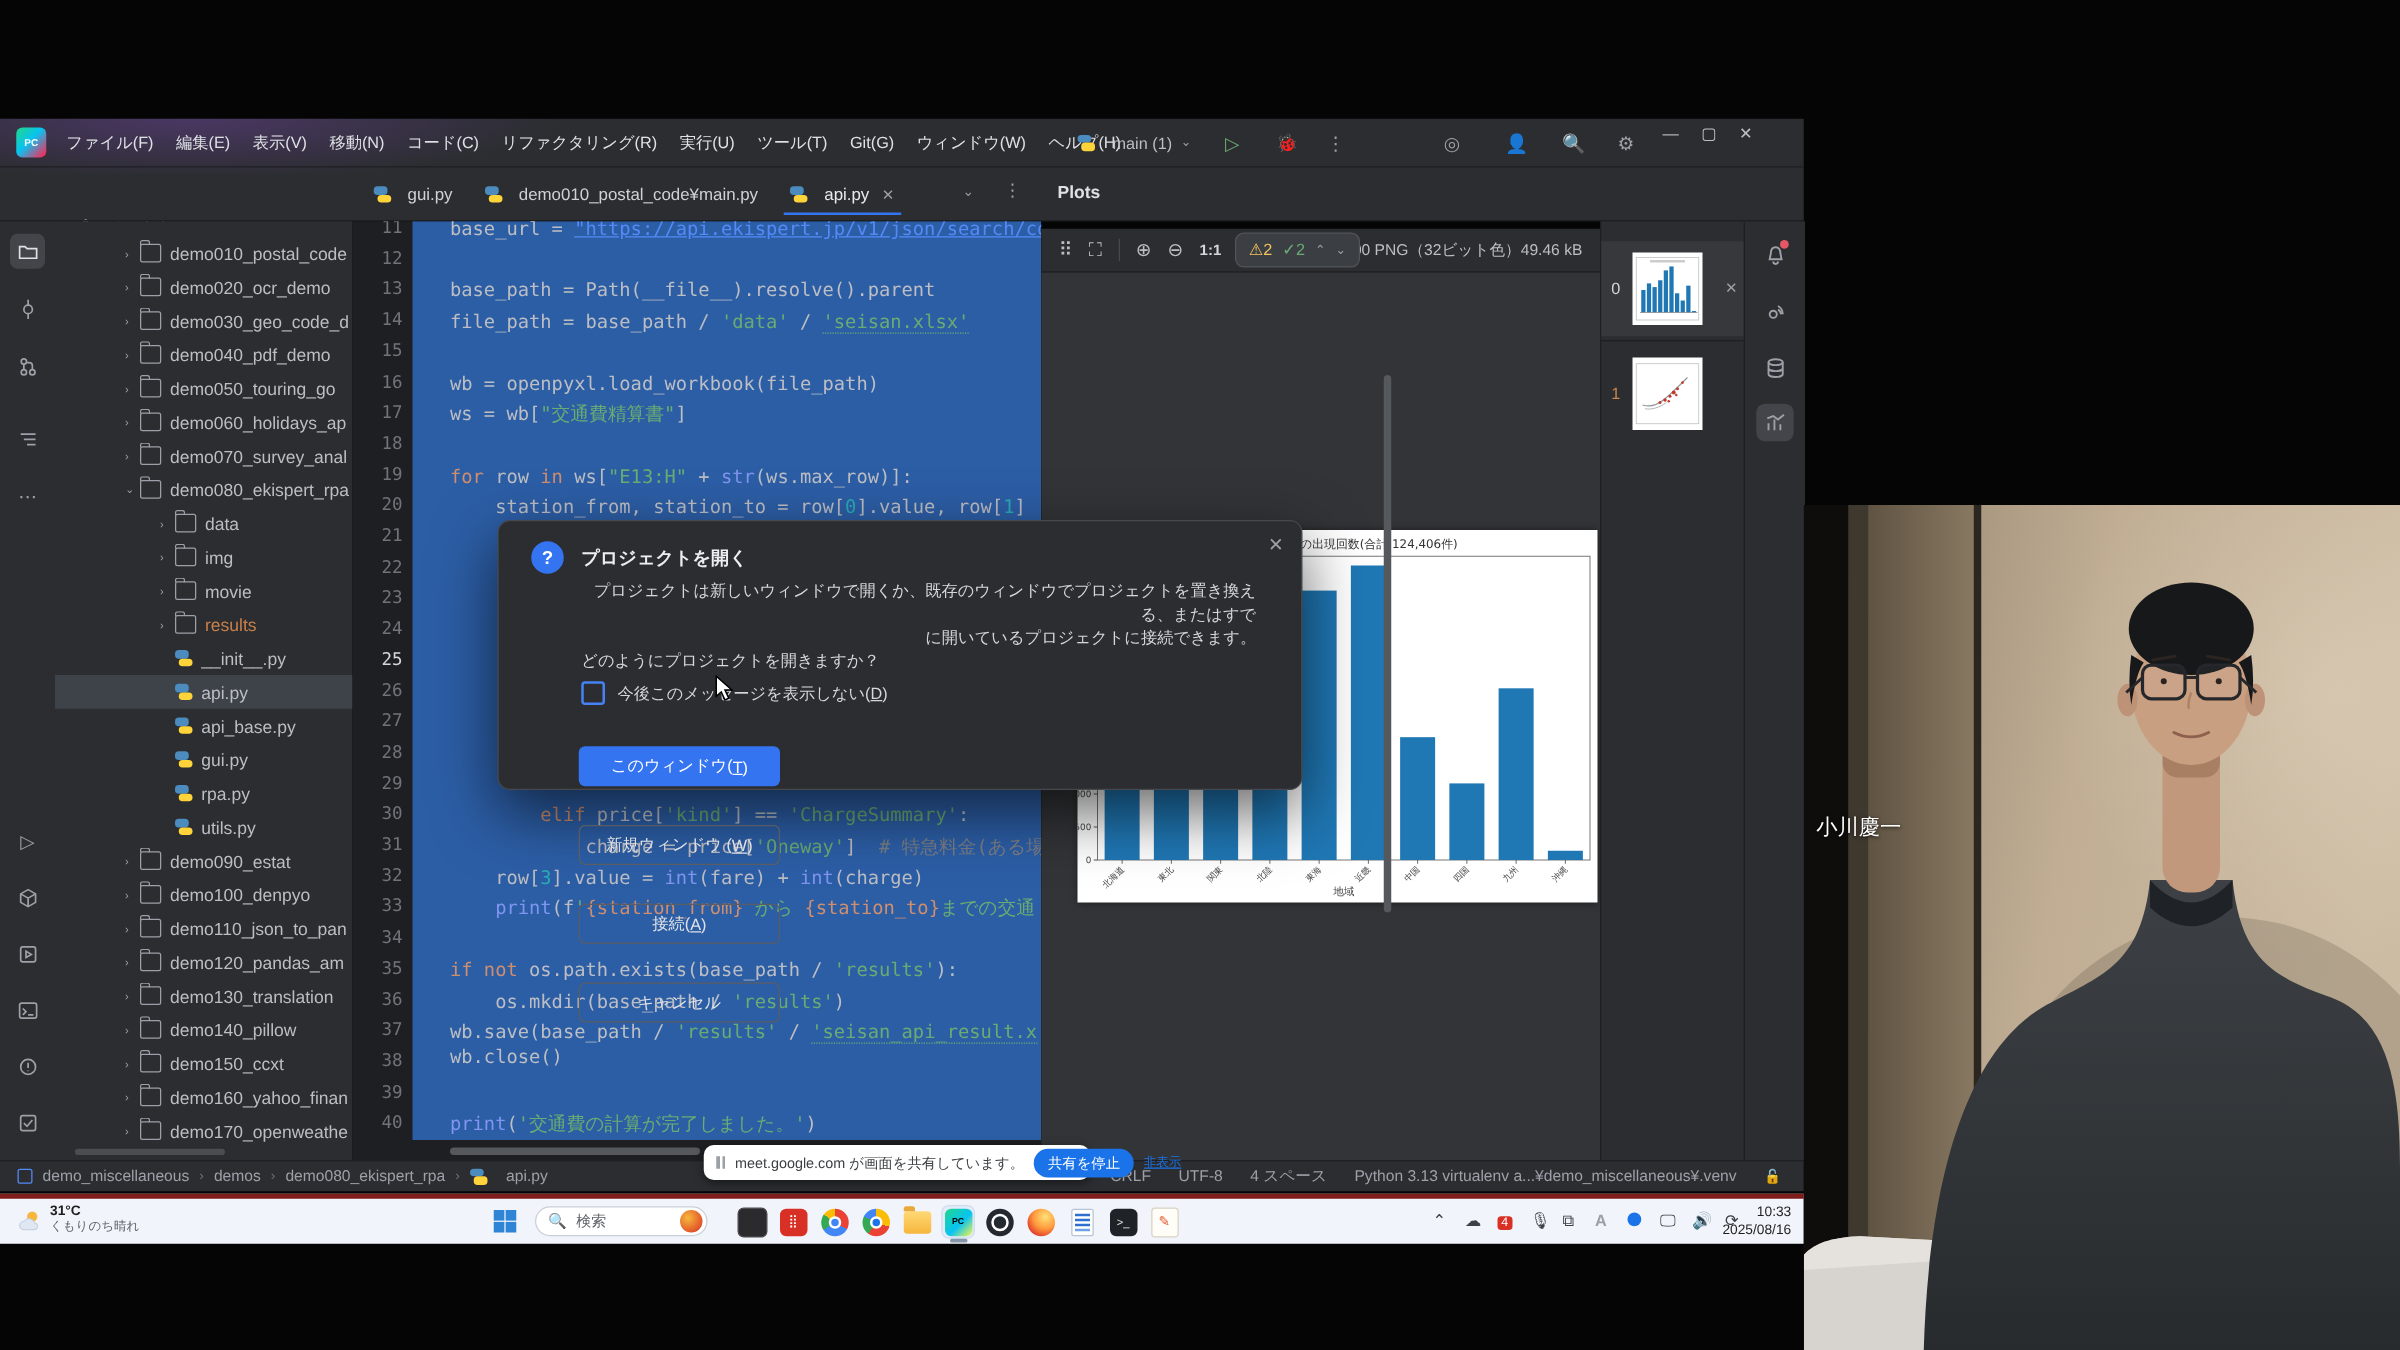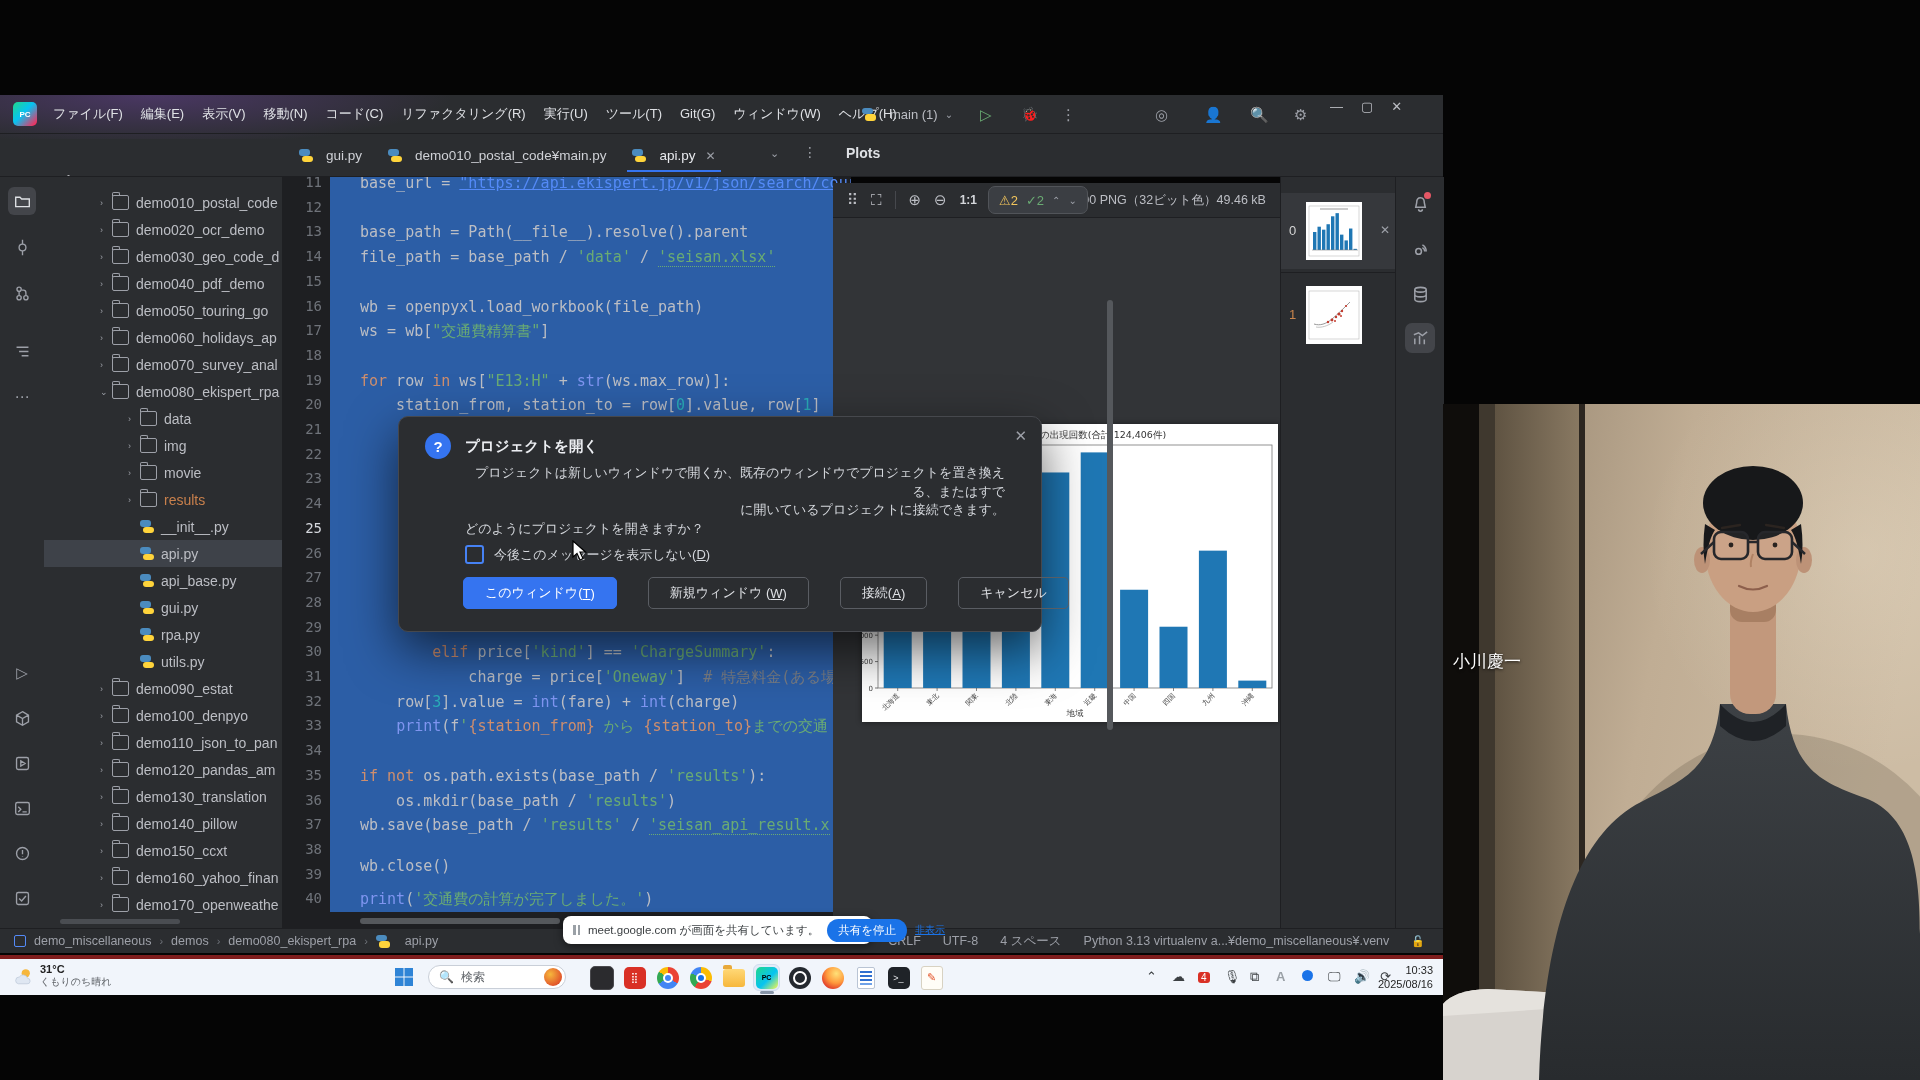--- a/index.html
+++ b/index.html
@@ -45,21 +45,21 @@
   .tree-row .lbl.excluded{color:#c9804c;}
   .ico-folder,.ico-py{display:inline-block;width:15px;height:13px;margin-right:7px;position:relative;flex:0 0 auto;}
   .ico-folder{border:1.5px solid #9da0a8;border-radius:2px;}
   .ico-folder::before{content:"";position:absolute;left:-1px;top:-4px;width:6px;height:3px;border:1.5px solid #9da0a8;border-bottom:none;border-radius:2px 2px 0 0;}
   .ico-py{width:14px;height:14px;margin-right:7px;}
   .ico-py i{position:absolute;width:11px;height:6.5px;border-radius:3px;}
   .ico-py i:first-child{left:0;top:0.5px;background:#4b8bbe;}
   .ico-py i:last-child{right:0;bottom:0.5px;background:#ffd43b;}
   #tree-hscroll{left:16px;top:742px;width:120px;height:5px;background:#4a4d52;border-radius:3px;}
   
-  #editor{left:282px;top:177px;width:551px;height:751px;background:#1e1f22;overflow:hidden;padding-left:18px;}
+  #editor{left:282px;top:177px;width:551px;height:751px;background:#1e1f22;overflow:hidden;}
   #selection-block{position:absolute;left:48px;top:0;width:503px;height:735px;background:#2c5ea6;}
   .gut{position:absolute;left:0;width:40px;text-align:right;color:#6f737a;font-family:"DejaVu Sans Mono",monospace;font-size:14px;}
   .gut.cur{color:#d5d7dd;}
   .code-row{position:absolute;left:48px;width:503px;padding-left:30px;white-space:pre;overflow:hidden;
     font-family:"DejaVu Sans Mono",monospace;font-size:15px;line-height:24.7px;color:#bcbec4;}
   .tk-d{color:#bcbec4}.tk-k{color:#cf8e6d}.tk-s{color:#6aab73}.tk-c{color:#7a7e85}
   .tk-n{color:#2aacb8}.tk-f{color:#7f95f0}
   .tk-sw{color:#6aab73;border-bottom:1px dotted #6aab73;}
   .tk-l{color:#548af7;text-decoration:underline;}
   .tk-b{color:#cf8e6d}
@@ -100,21 +100,21 @@
   #dialog{left:398px;top:416px;width:642px;height:214px;background:#2b2d30;border:1px solid #46484d;border-radius:10px;
     box-shadow:0 18px 50px rgba(0,0,0,.6);z-index:20;}
   #dlg-close{position:absolute;right:14px;top:10px;color:#9da0a8;font-size:15px;}
   #dlg-icon{position:absolute;left:26px;top:16px;width:26px;height:26px;border-radius:50%;background:#3574f0;color:#fff;
     font-size:15px;font-weight:700;display:flex;align-items:center;justify-content:center;}
   #dlg-title{position:absolute;left:66px;top:20px;color:#eceef2;font-size:14.5px;font-weight:700;}
   #dlg-body{position:absolute;left:66px;top:47px;width:540px;color:#d4d7dc;font-size:13px;line-height:18.5px;text-align:right;}
   #dlg-q{position:absolute;left:66px;top:103px;color:#d4d7dc;font-size:13px;}
   #dlg-check{position:absolute;left:66px;top:128px;display:flex;align-items:center;gap:10px;color:#d4d7dc;font-size:13px;}
   #dlg-checkbox{width:15px;height:15px;border:2px solid #4682f5;border-radius:3px;background:transparent;}
-  #dlg-buttons{position:absolute;left:64px;top:160px;display:flex;gap:31px;}
+  #dlg-buttons{position:absolute;left:64px;top:180px;display:flex;gap:31px;flex-direction:column;}
   .dlg-btn{height:30px;padding:0 21px;border-radius:5px;font-size:13px;display:flex;align-items:center;justify-content:center;
     color:#dfe1e5;border:1px solid #5a5d63;background:transparent;white-space:nowrap;}
   .dlg-btn.primary{background:#3574f0;border-color:#3574f0;color:#fff;}
   .mn{text-decoration:underline;}
   
   #cursor{left:570px;top:540px;z-index:40;}
   
   #meetbar{left:563px;top:916px;width:309px;height:28px;background:#fff;border-radius:8px;box-shadow:0 2px 8px rgba(0,0,0,.5);
     display:flex;align-items:center;gap:8px;padding:0 10px;box-sizing:border-box;z-index:30;}
   #meet-pause{display:flex;gap:2px;}
@@ -482,21 +482,21 @@
         <div class="code-row" style="top: 537.4px;"><span class="tk-d">    </span><span class="tk-f">print</span><span class="tk-d">(f</span><span class="tk-s">'</span><span class="tk-b">{station_from}</span><span class="tk-s"> から </span><span class="tk-b">{station_to}</span><span class="tk-s">までの交通</span></div>
         <div class="gut" style="top: 565.1px;">34</div>
         <div class="code-row" style="top: 562.1px;"></div>
         <div class="gut" style="top: 589.8px;">35</div>
         <div class="code-row" style="top: 586.8px;"><span class="tk-k">if</span><span class="tk-d"> </span><span class="tk-k">not</span><span class="tk-d"> os.path.exists(base_path / </span><span class="tk-s">'results'</span><span class="tk-d">):</span></div>
         <div class="gut" style="top: 614.5px;">36</div>
         <div class="code-row" style="top: 611.5px;"><span class="tk-d">    os.mkdir(base_path / </span><span class="tk-s">'results'</span><span class="tk-d">)</span></div>
         <div class="gut" style="top: 639.2px;">37</div>
         <div class="code-row" style="top: 636.2px;"><span class="tk-d">wb.save(base_path / </span><span class="tk-s">'results'</span><span class="tk-d"> / </span><span class="tk-sw">'seisan_api_result.x</span></div>
         <div class="gut" style="top: 663.9px;">38</div>
-        <div class="code-row" style="top: 677px;"><span class="tk-d">wb.close()</span></div>
+        <div class="code-row" style="top: 656px;"><span class="tk-d">wb.close()</span></div>
         <div class="gut" style="top: 688.6px;">39</div>
         <div class="code-row" style="top: 685.6px;"></div>
         <div class="gut" style="top: 713.3px;">40</div>
         <div class="code-row" style="top: 710.3px;"><span class="tk-f">print</span><span class="tk-d">(</span><span class="tk-s">'交通費の計算が完了しました。'</span><span class="tk-d">)</span></div>
       </div>
   </div>
   <div class="abs" id="inspect-widget">
     <span class="warn">⚠<span>2</span></span>
     <span class="ok">✓<span>2</span></span>
     <span class="nav">⌃</span>

